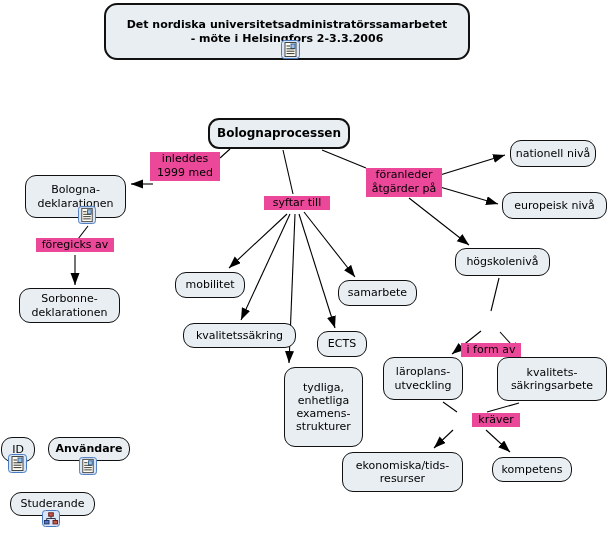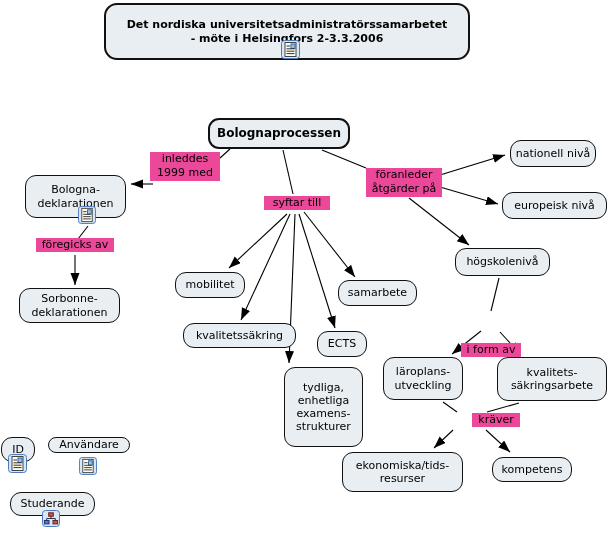--- a/index.html
+++ b/index.html
@@ -136,21 +136,21 @@
   <div class="node" style="left:1px; top:437px; width:34px; height:25px;">ID</div>
   <span class="res-icon" style="left:8px; top:454px;">
     <svg width="19" height="19" viewBox="0 0 19 19">
       <rect x="0.5" y="0.5" width="18" height="18" rx="3" fill="#d8e6f8" stroke="#4a7abf"></rect>
       <rect x="4" y="2.5" width="11" height="14" fill="#fffdf0" stroke="#444"></rect>
       <rect x="10" y="4" width="4" height="4.5" fill="#9fc0e0" stroke="#336699"></rect>
       <path d="M5.5 6 h3.5 M5.5 8.8 h8 M5.5 11.2 h8 M5.5 13.6 h8" stroke="#333" stroke-width="1"></path>
     </svg>
   </span>
 
-  <div class="node" style="left:48px; top:437px; width:82px; height:16px;">Användare</div>
+  <div class="node" style="left:48px; top:437px; width:82px; height:24px;font-weight:bold;">Användare</div>
   <span class="res-icon" style="left:79px; top:457px;">
     <svg width="18" height="18" viewBox="0 0 19 19">
       <rect x="0.5" y="0.5" width="18" height="18" rx="3" fill="#d8e6f8" stroke="#4a7abf"></rect>
       <rect x="4" y="2.5" width="11" height="14" fill="#fffdf0" stroke="#444"></rect>
       <rect x="10" y="4" width="4" height="4.5" fill="#9fc0e0" stroke="#336699"></rect>
       <path d="M5.5 6 h3.5 M5.5 8.8 h8 M5.5 11.2 h8 M5.5 13.6 h8" stroke="#333" stroke-width="1"></path>
     </svg>
   </span>
 
   <div class="node" style="left:10px; top:492px; width:85px; height:24px;">Studerande</div>

